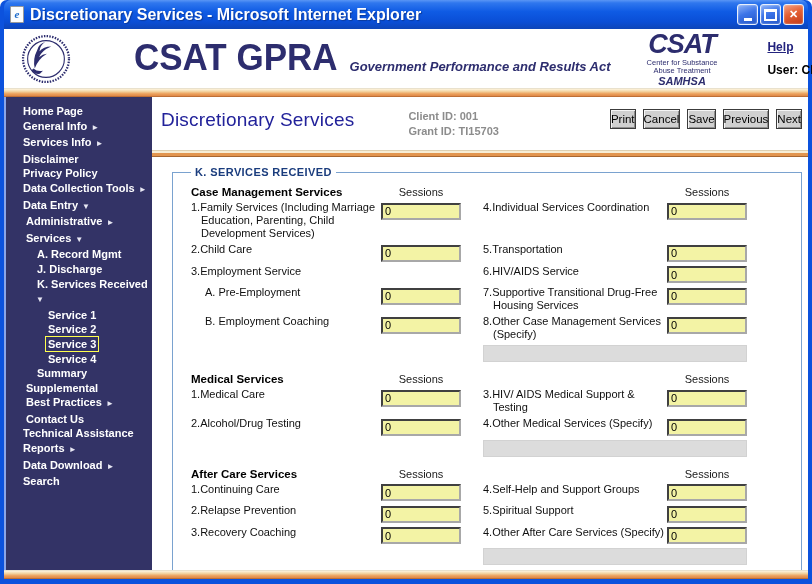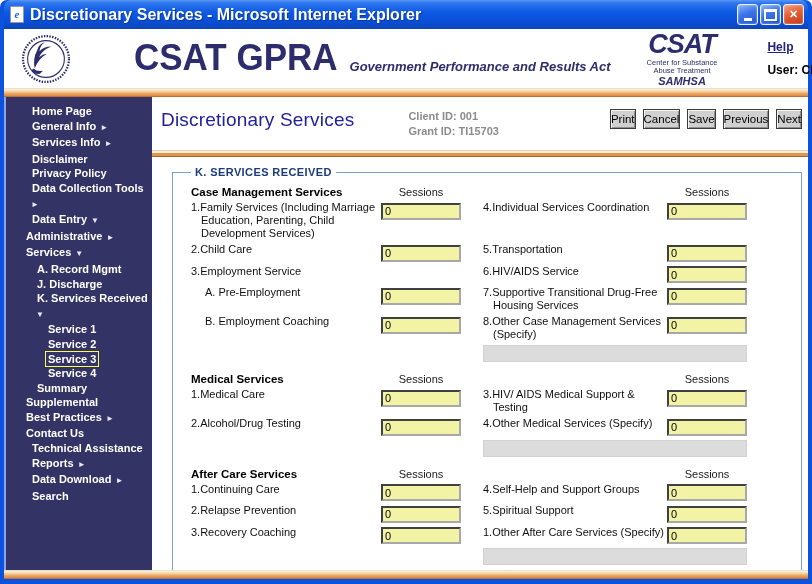--- a/index.html
+++ b/index.html
@@ -43,21 +43,21 @@
   .user-line{font-size:12px;font-weight:bold;color:#000;margin-top:9px;white-space:nowrap;}
   
   .band{height:9px;
     background:linear-gradient(180deg,#fdf4de 0%,#f3d4a2 30%,#eca15c 60%,#e08a49 85%,#a65c28 100%);
     border-top:1px solid #e9e1cd;box-sizing:border-box;}
   
   .main{display:flex;height:473px;}
   .sidebar{width:148px;flex:none;background:#333366;color:#fff;padding:7px 0 0 0;box-sizing:border-box;
     box-shadow:inset 2px 0 0 #8aa4e8;}
   .sb-item{font-size:11px;font-weight:bold;line-height:14.6px;white-space:normal;cursor:pointer;}
-  .sb-item.ind0{padding-left:27px;}
+  .sb-item.ind0{padding-left:18px;}
   .sb-item.ind1{padding-left:21px;}
   .sb-item.ind2{padding-left:32px;}
   .sb-item.ind3{padding-left:43px;}
   .sb-label{padding:0 1px;}
   .sb-label.selected{outline:1px solid #ffff4d;outline-offset:1px;}
   .sb-arrow{font-size:8px;color:#e8e8f4;letter-spacing:0;}
   
   .content{flex:1;background:#fff;box-sizing:border-box;overflow:hidden;}
   .content-head{display:flex;align-items:flex-start;padding:12px 6px 0 9px;}
   .page-title{font-size:19px;color:#22229a;letter-spacing:.2px;white-space:nowrap;}
@@ -267,21 +267,21 @@
                 <div class="lbl" style="grid-column: 1;">2.Relapse Prevention</div>
                 <div class="inp-cell" style="grid-column: 2;"><input class="sess-input" value="0" style=""></div>
                 <div style="grid-column: 3;"></div>
                 <div class="lbl" style="grid-column: 4;">5.Spiritual Support</div>
                 <div class="inp-cell" style="grid-column: 5;"><input class="sess-input" value="0" style=""></div>
               </div>
               <div class="frow">
                 <div class="lbl" style="grid-column: 1;">3.Recovery Coaching</div>
                 <div class="inp-cell" style="grid-column: 2;"><input class="sess-input" value="0" style=""></div>
                 <div style="grid-column: 3;"></div>
-                <div class="lbl" style="grid-column: 4;">1.Other After Care Services (Specify)</div>
+                <div class="lbl" style="grid-column: 4;">4.Other After Care Services (Specify)</div>
                 <div class="inp-cell" style="grid-column: 5;"><input class="sess-input" value="0" style=""></div>
               </div>
               <div class="frow">
                 <div style="grid-column: 1;"></div>
                 <div style="grid-column: 2;"></div>
                 <div style="grid-column: 3;"></div>
                 <div style="grid-column: 4 / span 2;"><input class="specify-input" disabled="" style=""></div>
               </div>
             </div>
         </fieldset>

